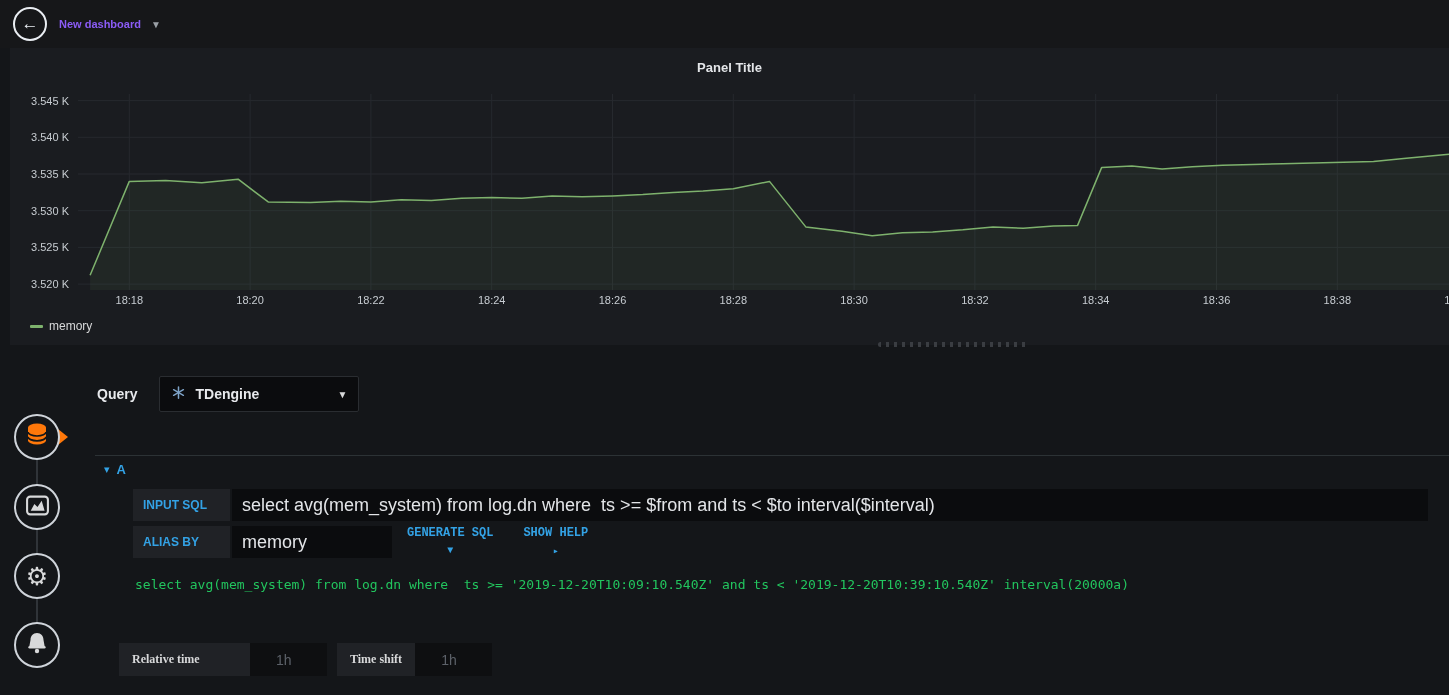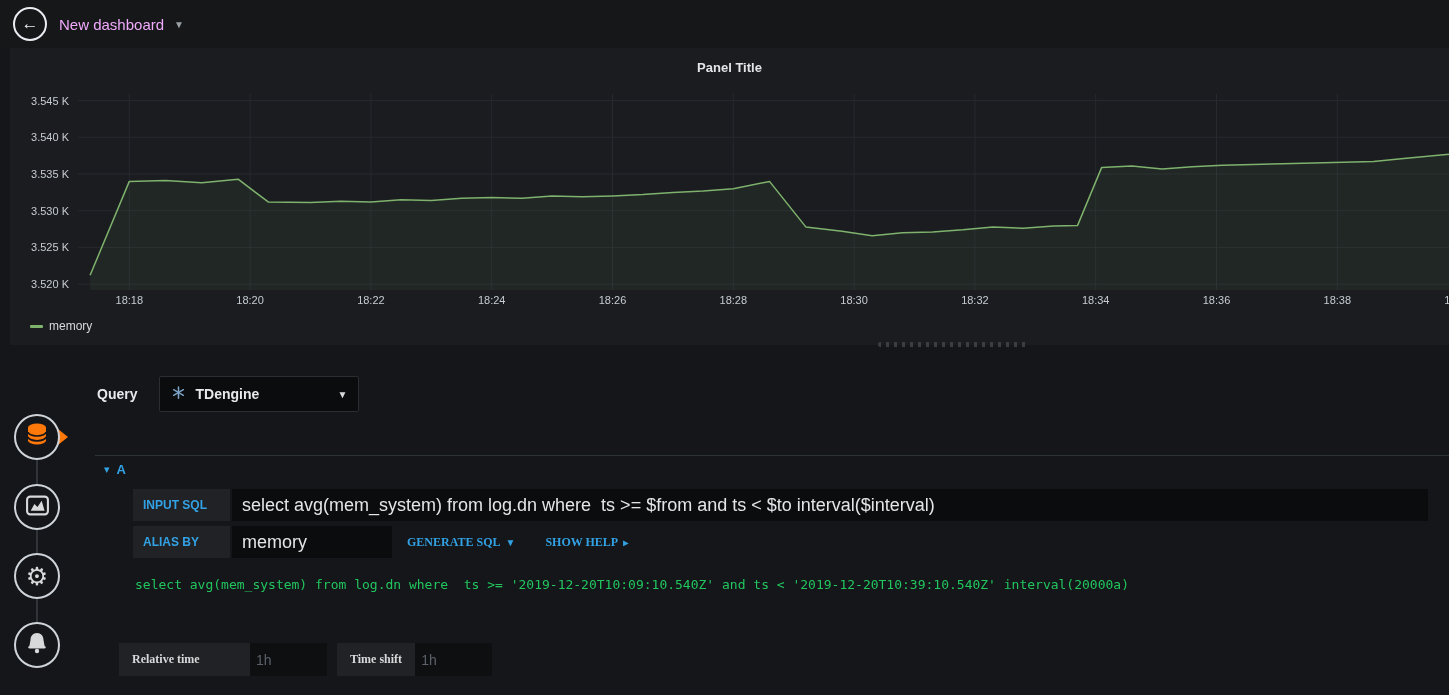--- a/index.html
+++ b/index.html
@@ -6,21 +6,21 @@
   html,body { background:#101114; }
   body { font-family:"Liberation Sans", sans-serif; color:#d8d9da; }
   .app { position:relative; width:1449px; height:695px; overflow:hidden; background:#141619; }
 
   
   .topbar { position:absolute; top:0; left:0; right:0; height:48px; background:#161719;
             display:flex; align-items:center; gap:12px; padding-left:13px; }
   .back-btn { width:34px; height:34px; border:2px solid #e9edf2; border-radius:50%;
               display:flex; align-items:center; justify-content:center; color:#e9edf2;
               font-size:17px; cursor:pointer; background:transparent; }
-  .dash-title { font-size:15px; font-weight:400; color:#f0abfc; cursor:pointer; }
+  .dash-title { font-size:11px; font-weight:700; color:#8b5cf6; cursor:pointer; }
   .title-caret { color:#9aa0a6; font-size:10px; margin-left:-2px; cursor:pointer; }
 
   
   .panel { position:absolute; left:10px; top:48px; right:0; height:297px; background:#1a1c20; }
   .panel-title { height:38px; display:flex; align-items:center; justify-content:center;
                  font-size:13px; font-weight:700; color:#e3e5e8; cursor:pointer; }
   svg.chart { position:absolute; top:38px; left:0; width:100%; height:228px; display:block; }
   .tick { fill:#c7ccd1; font-size:11px; font-family:"Liberation Sans", sans-serif; }
   .legend { position:absolute; left:20px; top:271px; display:flex; align-items:center; gap:6px; }
   .legend-dash { width:13px; height:3px; background:#7eb26d; border-radius:1px; }
@@ -61,31 +61,31 @@
   .form-rows { position:absolute; left:48px; right:21px; top:129px; }
   .frow { display:flex; margin-bottom:5px; height:32px; }
   .label-cell { width:97px; background:#202226; display:flex; align-items:center; padding-left:10px;
                 font-size:12px; font-weight:700; color:#33a2e5; flex-shrink:0; }
   .inp { background:#0b0c0e; border:none; outline:none; color:#e3e5e8; font-size:18px;
          padding:0 10px; height:32px; font-family:"Liberation Sans", sans-serif; }
   .inp-sql { flex:1; margin-left:2px; }
   .inp-alias { width:160px; margin-left:2px; }
   .text-btn { background:transparent; border:none; color:#33a2e5; font-weight:700; font-size:12px;
               display:flex; align-items:center; gap:5px; padding:0 15px; cursor:pointer; height:32px;
-              font-family:Liberation Serif, serif; }
+              font-family:Liberation Mono, monospace;flex-direction:column; }
   .btn-caret { font-size:10px; }
   .sql-preview { margin-top:19px; padding-left:2px; font-family:"DejaVu Sans Mono", monospace;
                  font-size:13px; color:#22c55e; white-space:pre; }
 
   .time-row { position:absolute; left:34px; top:283px; display:flex; height:33px; }
   .time-label { background:#202226; display:flex; align-items:center; padding:0 13px;
                 font-size:12px; font-weight:700; color:#d8d9da;font-family:Liberation Serif, serif; }
   .time-label.wide { width:131px; }
   .time-input { width:77px; background:#0e0f11; border:none; outline:none; color:#ec4899;
-                padding:0 6px; font-size:14px; font-family:"Liberation Sans", sans-serif; }
+                padding:0 26px; font-size:14px; font-family:"Liberation Sans", sans-serif; }
   .grp2 { margin-left:10px; }
   input::placeholder { color:#5c6169; opacity:1; }
 </style>
 </head>
 <body>
 
 <div class="app">
 
   <div class="topbar">
     <div class="back-btn">

